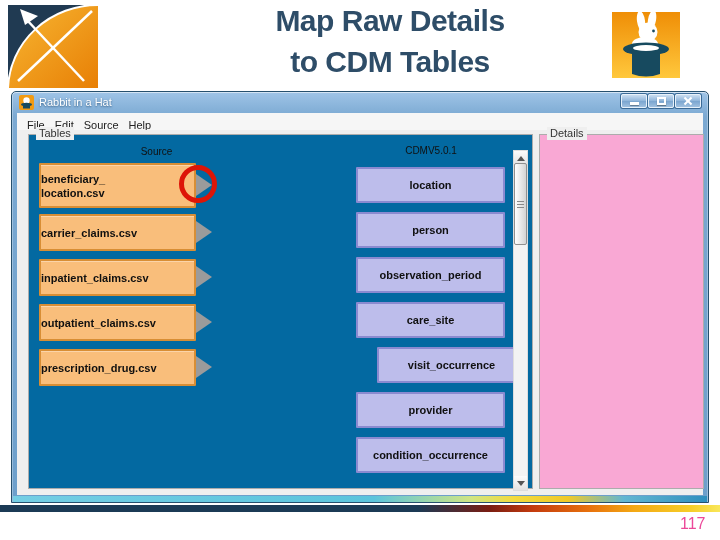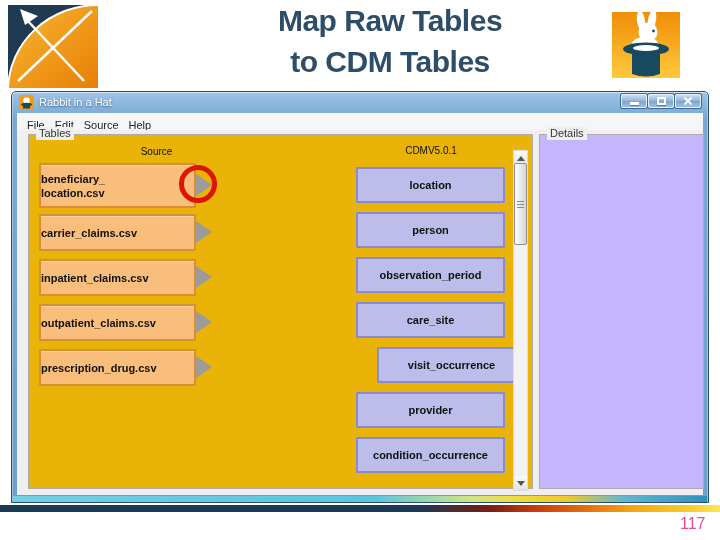--- a/index.html
+++ b/index.html
@@ -34,22 +34,22 @@
   .ic-close::after{transform:rotate(-45deg);}
 
   .menubar{position:absolute;left:5px;top:21px;right:5px;height:25px;background:#F6F6F6;
     border-bottom:1px solid #D8D8D8;font-size:11px;color:#222;display:flex;align-items:center;padding-left:5px;}
   .menu-item{padding:1px 5px;}
 
   .main{position:absolute;left:5px;top:38px;right:5px;bottom:7px;background:#EFEFEF;}
 
   .group{position:absolute;border:1px solid #ACACAC;}
   .group-label{position:absolute;top:-8px;left:7px;font-size:11px;color:#333;background:#EFEFEF;padding:0 3px;line-height:13px;}
-  .tables-panel{left:11px;top:4px;width:505px;height:355px;background:#eab308;}
-  .details-panel{left:522px;top:4px;width:165px;height:355px;background:#c4b5fd;text-decoration:underline;}
+  .tables-panel{left:11px;top:4px;width:505px;height:355px;background:#0369a1;}
+  .details-panel{left:522px;top:4px;width:165px;height:355px;background:#f9a8d4;text-decoration:underline;}
 
   .col-header{position:absolute;font-size:10px;color:#111;text-align:center;}
   .source-header{left:30px;top:11px;width:195px;}
   .cdm-header{left:322px;top:10px;width:160px;}
 
   .src-btn{position:absolute;left:10px;width:157px;background:#F9BE7B;
     border:2px solid #D88E35;border-radius:1px;display:flex;flex-direction:column;
     justify-content:center;font-size:11px;font-weight:bold;color:#101010;line-height:14px;
     box-shadow:inset 0 1px 0 rgba(255,255,255,.35);}
   .s1{top:28px;height:45px;} .s2{top:79px;height:37px;} .s3{top:124px;height:37px;}
@@ -102,21 +102,21 @@
       <rect width="90" height="83" fill="#203A52"></rect>
       <path d="M0,83 A90,86 0 0 1 90,0 L90,83 Z" fill="url(#og)"></path>
       <path d="M0,83 A90,86 0 0 1 90,0" fill="none" stroke="#fff" stroke-width="2"></path>
       <line x1="18" y1="14" x2="76" y2="76" stroke="#fff" stroke-width="2.5"></line>
       <line x1="84" y1="6" x2="10" y2="76" stroke="#fff" stroke-width="2.5"></line>
       <polygon points="12,4 30,11 17,20" fill="#fff"></polygon>
     </svg>
   </div>
 
   <div class="page-title">
-    <div>Map Raw Tables</div>
+    <div>Map Raw Details</div>
     <div>to CDM Tables</div>
   </div>
 
   <div class="rabbit-logo">
     <svg width="68" height="66" viewBox="0 0 68 66">
       <defs>
         <linearGradient id="rg" x1="0" y1="0" x2="0" y2="1">
           <stop offset="0" stop-color="#EF8E06"></stop>
             <stop offset="1" stop-color="#FFC83D"></stop>
         </linearGradient>

